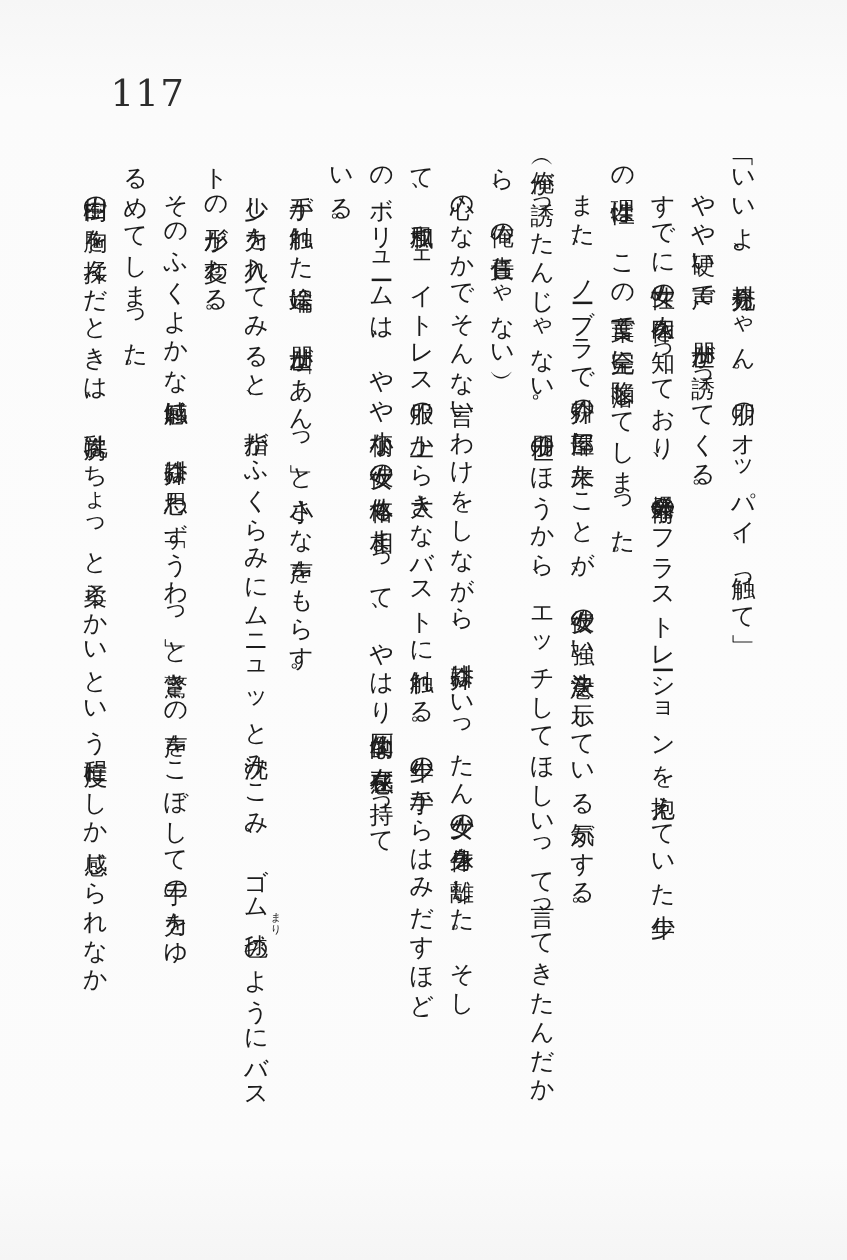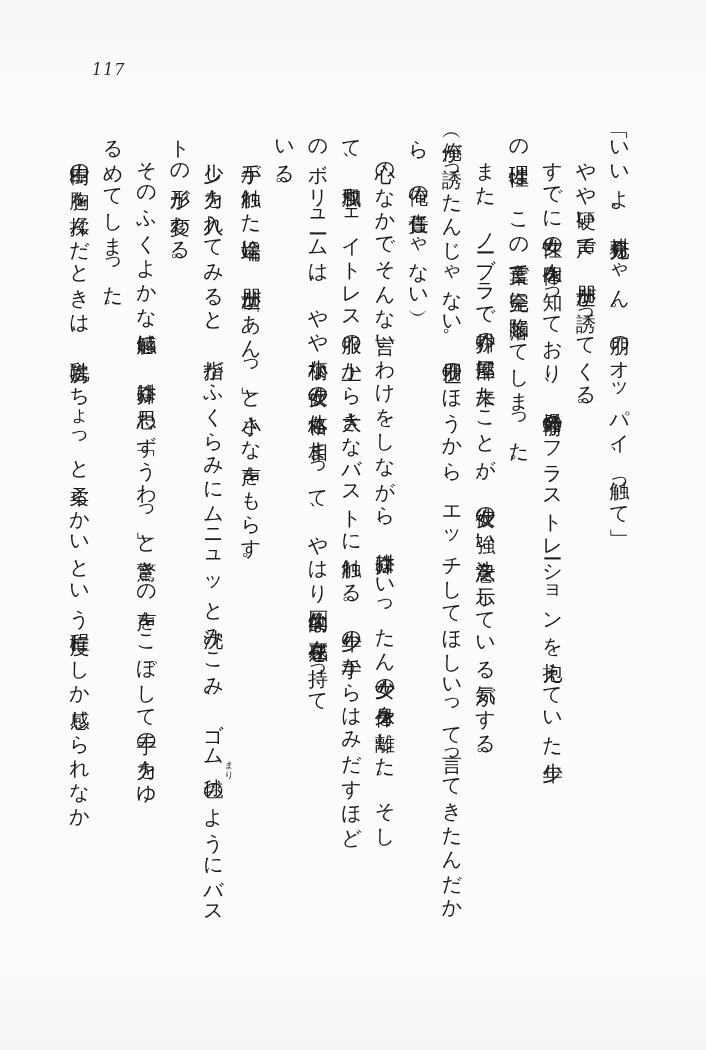--- a/index.html
+++ b/index.html
@@ -16,22 +16,21 @@
   }
   .page {
     position: absolute;
     inset: 0;
   }
   .page-number {
     position: absolute;
     left: 92px;
     top: 60px;
     font-family: "DejaVu Serif", "Liberation Serif", serif;
-    font-style: italic;
-    font-size: 16px;
+    font-size: 31px;
     letter-spacing: 1px;
     color: #2c2c2c;
   }
   .text-block {
     position: absolute;
     top: 126px;
     right: 70px;
     height: 820px;
     writing-mode: vertical-rl;
     text-orientation: mixed;

